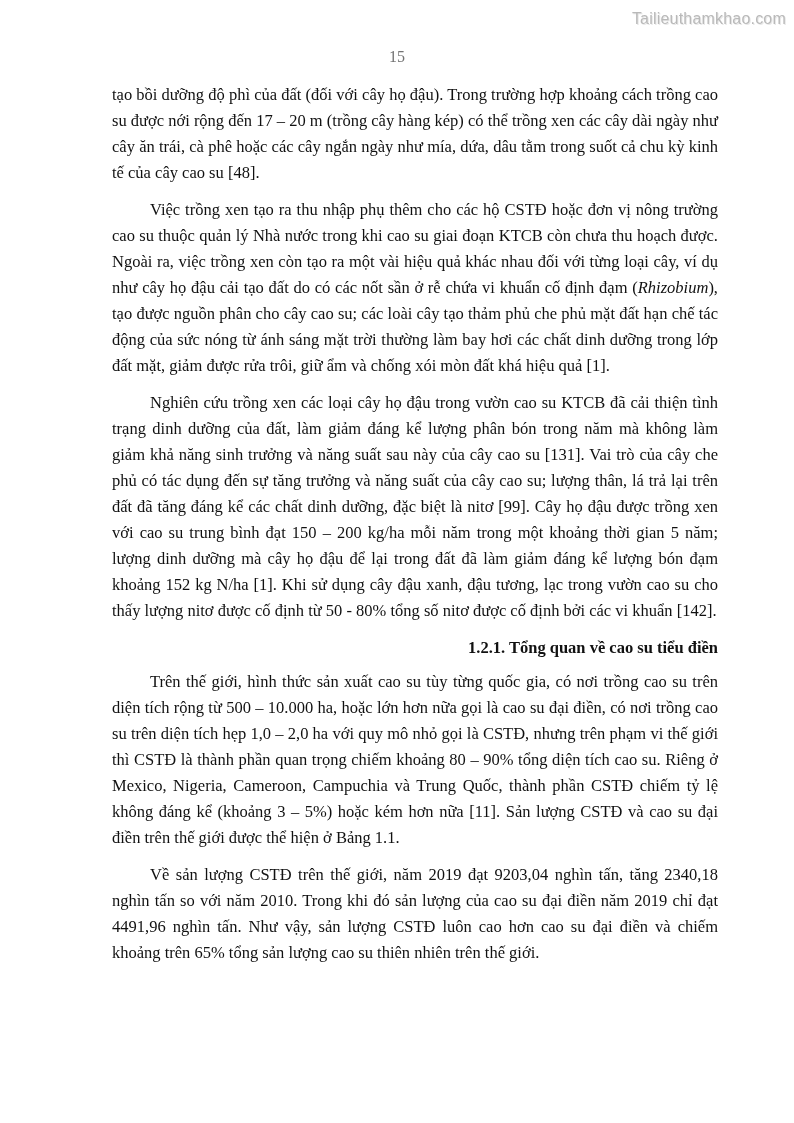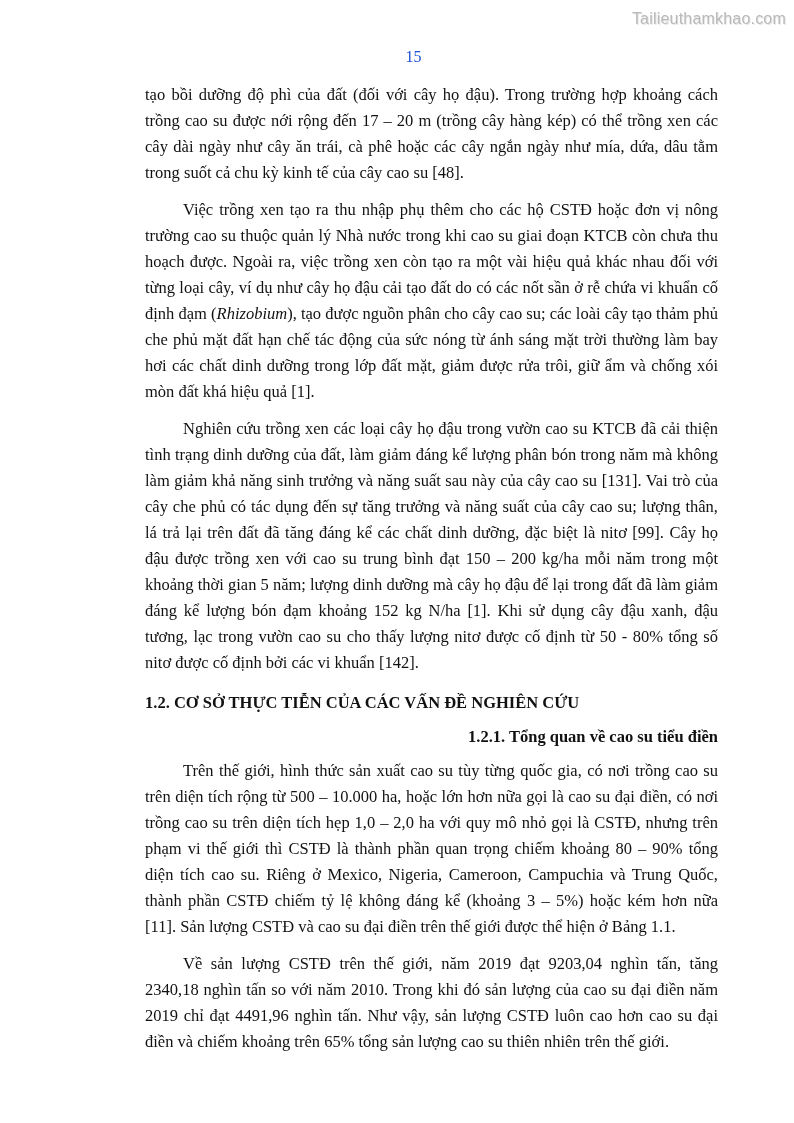--- a/index.html
+++ b/index.html
@@ -9,37 +9,36 @@
   }
   .page {
     position: relative;
     width: 794px;
     height: 1123px;
     background: #ffffff;
     overflow: hidden;
     font-family: "Liberation Serif", "DejaVu Serif", serif;
     color: #111111;
     box-sizing: border-box;
-    padding-left: 33px;
   }
   .watermark {
     position: absolute;
     top: 10px;
     right: 8px;
     font-family: "Liberation Sans", "DejaVu Sans", sans-serif;
     font-size: 16px;
     color: #b9b9b9;
     text-shadow: 1px 1px 0 #e8e8e8;
     letter-spacing: 0.2px;
   }
   .page-number {
     margin-top: 48px;
     text-align: center;
     font-size: 16px;
-    color: #1d4ed8;
+    color: #737373;
   }
   .content {
     margin: 16px 76px 0 112px; 
     text-align: justify;
     font-size: 16.5px;
     line-height: 26px;
   }
   p.body-par {
     margin: 0 0 11px 0;
     text-indent: 38px;
@@ -81,21 +80,20 @@
   <div class="page-number">15</div>
 
   <div class="content">
 
     <p class="body-par no-indent">tạo bồi dưỡng độ phì của đất (đối với cây họ đậu). Trong trường hợp khoảng cách trồng cao su được nới rộng đến 17 – 20 m (trồng cây hàng kép) có thể trồng xen các cây dài ngày như cây ăn trái, cà phê hoặc các cây ngắn ngày như mía, dứa, dâu tằm trong suốt cả chu kỳ kinh tế của cây cao su [48].</p>
 
     <p class="body-par"><span>Việc trồng xen tạo ra thu nhập phụ thêm cho các hộ CSTĐ hoặc đơn vị nông trường cao su thuộc quản lý Nhà nước trong khi cao su giai đoạn KTCB còn chưa thu hoạch được. Ngoài ra, việc trồng xen còn tạo ra một vài hiệu quả khác nhau đối với từng loại cây, ví dụ như cây họ đậu cải tạo đất do có các nốt sần ở rễ chứa vi khuẩn cố định đạm (</span><span class="italic">Rhizobium</span><span>), tạo được nguồn phân cho cây cao su; các loài cây tạo thảm phủ che phủ mặt đất hạn chế tác động của sức nóng từ ánh sáng mặt trời thường làm bay hơi các chất dinh dưỡng trong lớp đất mặt, giảm được rửa trôi, giữ ẩm và chống xói mòn đất khá hiệu quả [1].</span></p>
 
     <p class="body-par">Nghiên cứu trồng xen các loại cây họ đậu trong vườn cao su KTCB đã cải thiện tình trạng dinh dưỡng của đất, làm giảm đáng kể lượng phân bón trong năm mà không làm giảm khả năng sinh trưởng và năng suất sau này của cây cao su [131]. Vai trò của cây che phủ có tác dụng đến sự tăng trưởng và năng suất của cây cao su; lượng thân, lá trả lại trên đất đã tăng đáng kể các chất dinh dưỡng, đặc biệt là nitơ [99]. Cây họ đậu được trồng xen với cao su trung bình đạt 150 – 200 kg/ha mỗi năm trong một khoảng thời gian 5 năm; lượng dinh dưỡng mà cây họ đậu để lại trong đất đã làm giảm đáng kể lượng bón đạm khoảng 152 kg N/ha [1]. Khi sử dụng cây đậu xanh, đậu tương, lạc trong vườn cao su cho thấy lượng nitơ được cố định từ 50 - 80% tổng số nitơ được cố định bởi các vi khuẩn [142].</p>
 
-    <h2 class="h-level1">1.2. CƠ SỞ THỰC TIỄN CỦA CÁC VẤN ĐỀ NGHIÊN CỨU</h2>
 
     <h3 class="h-level2">1.2.1. Tổng quan về cao su tiểu điền</h3>
 
 
     <p class="body-par">Trên thế giới, hình thức sản xuất cao su tùy từng quốc gia, có nơi trồng cao su trên diện tích rộng từ 500 – 10.000 ha, hoặc lớn hơn nữa gọi là cao su đại điền, có nơi trồng cao su trên diện tích hẹp 1,0 – 2,0 ha với quy mô nhỏ gọi là CSTĐ, nhưng trên phạm vi thế giới thì CSTĐ là thành phần quan trọng chiếm khoảng 80 – 90% tổng diện tích cao su. Riêng ở Mexico, Nigeria, Cameroon, Campuchia và Trung Quốc, thành phần CSTĐ chiếm tỷ lệ không đáng kể (khoảng 3 – 5%) hoặc kém hơn nữa [11]. Sản lượng CSTĐ và cao su đại điền trên thế giới được thể hiện ở Bảng 1.1.</p>
 
     <p class="body-par">Về sản lượng CSTĐ trên thế giới, năm 2019 đạt 9203,04 nghìn tấn, tăng 2340,18 nghìn tấn so với năm 2010. Trong khi đó sản lượng của cao su đại điền năm 2019 chỉ đạt 4491,96 nghìn tấn. Như vậy, sản lượng CSTĐ luôn cao hơn cao su đại điền và chiếm khoảng trên 65% tổng sản lượng cao su thiên nhiên trên thế giới.</p>
 
   </div>
 </div>

